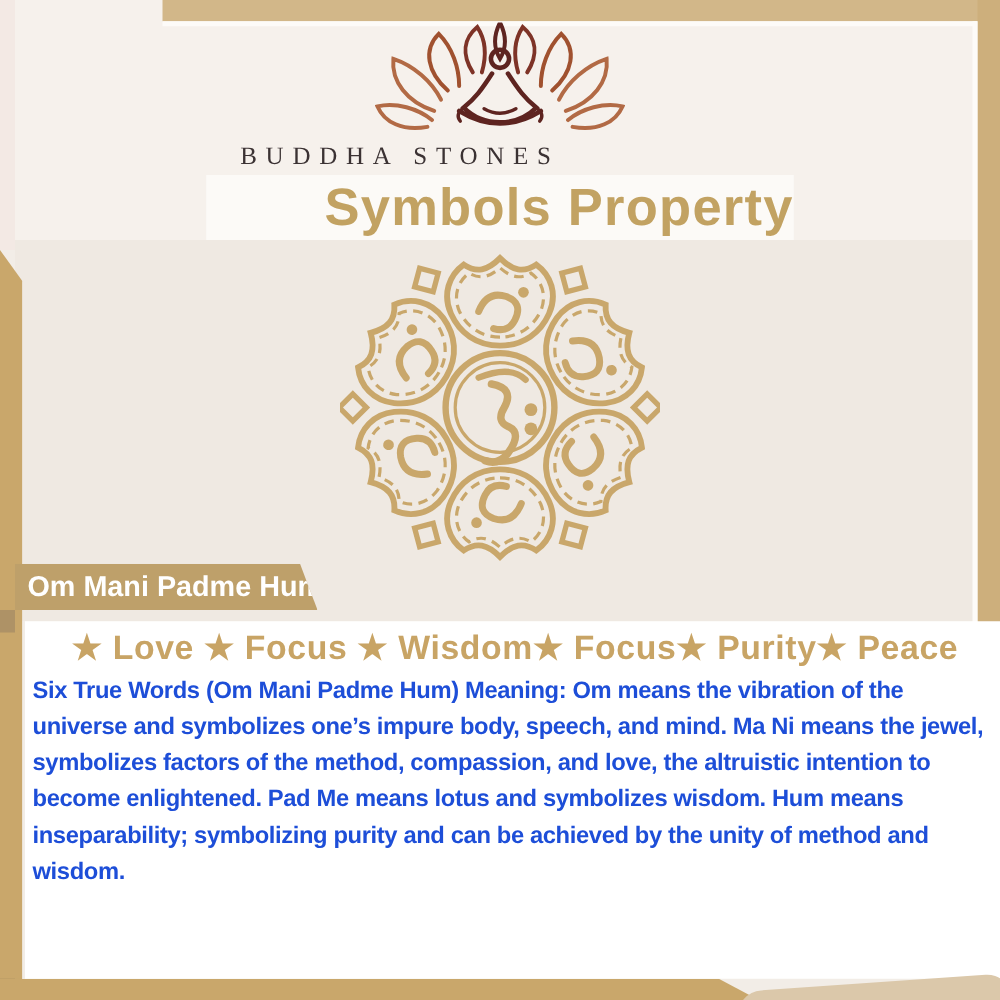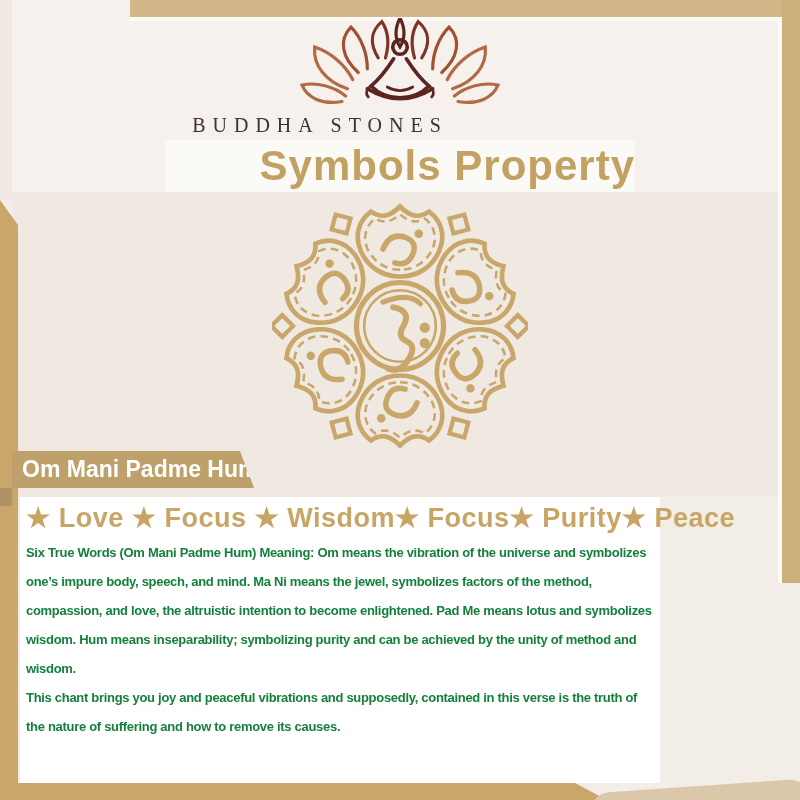--- a/index.html
+++ b/index.html
@@ -31,25 +31,25 @@
     font-family:"Liberation Serif",serif;font-size:20px;color:#3B3233;letter-spacing:7px;}
   .logo-wrap{left:300px;top:18px;width:200px;height:98px;}
   
   .mandala-wrap{left:272px;top:198px;width:256px;height:256px;}
   
   .banner{left:12px;top:451px;width:242px;height:37px;background:#BEA06A;
     clip-path:polygon(0 0,228px 0,242px 100%,0 100%);
     display:flex;align-items:center;}
   .banner-label{color:#FFFFFF;font-size:23px;font-weight:bold;padding-left:10px;white-space:nowrap;}
   
-  .content-box{left:20px;top:497px;width:640px;height:286px;background:#FFFFFF;
+  .content-box{left:20px;top:497px;width:780px;height:286px;background:#FFFFFF;
     box-sizing:border-box;padding:3px 2px 0 6px;}
   .tagline{color:#C8A465;font-size:27px;font-weight:bold;text-align:center;
     letter-spacing:0.5px;white-space:nowrap;margin:2px 0 4px 0;}
-  .body-text{color:#15803d;font-size:13px;font-weight:bold;line-height:29px;
+  .body-text{color:#1d4ed8;font-size:19px;font-weight:bold;line-height:29px;
     letter-spacing:-0.3px;margin:0;}
   
   .gold-bottom{left:0;top:783px;width:800px;height:17px;background:#C9A76B;
     clip-path:polygon(0 0,575px 0,607px 100%,0 100%);}
   .peek-card{right:-10px;bottom:-26px;width:220px;height:40px;background:#DBC8AA;
     border-radius:24px;transform:rotate(-4deg);}
 </style>
 </head>
 <body>
 
@@ -137,19 +137,18 @@
     </svg>
   </div>
 
   <div class="abs banner">
     <span class="banner-label">Om Mani Padme Hum</span>
   </div>
 
   <div class="abs content-box">
     <div class="tagline">★ Love ★ Focus ★ Wisdom★ Focus★ Purity★ Peace</div>
     <p class="body-text">Six True Words (Om Mani Padme Hum) Meaning: Om means the vibration of the universe and symbolizes one’s impure body, speech, and mind. Ma Ni means the jewel, symbolizes factors of the method, compassion, and love, the altruistic intention to become enlightened. Pad Me means lotus and symbolizes wisdom. Hum means inseparability; symbolizing purity and can be achieved by the unity of method and wisdom.</p>
-    <p class="body-text">This chant brings you joy and peaceful vibrations and supposedly, contained in this verse is the truth of the nature of suffering and how to remove its causes.</p>
   </div>
 
   <div class="abs gold-bottom"></div>
   <div class="abs peek-card"></div>
 
 </div>
 
 </body></html>

